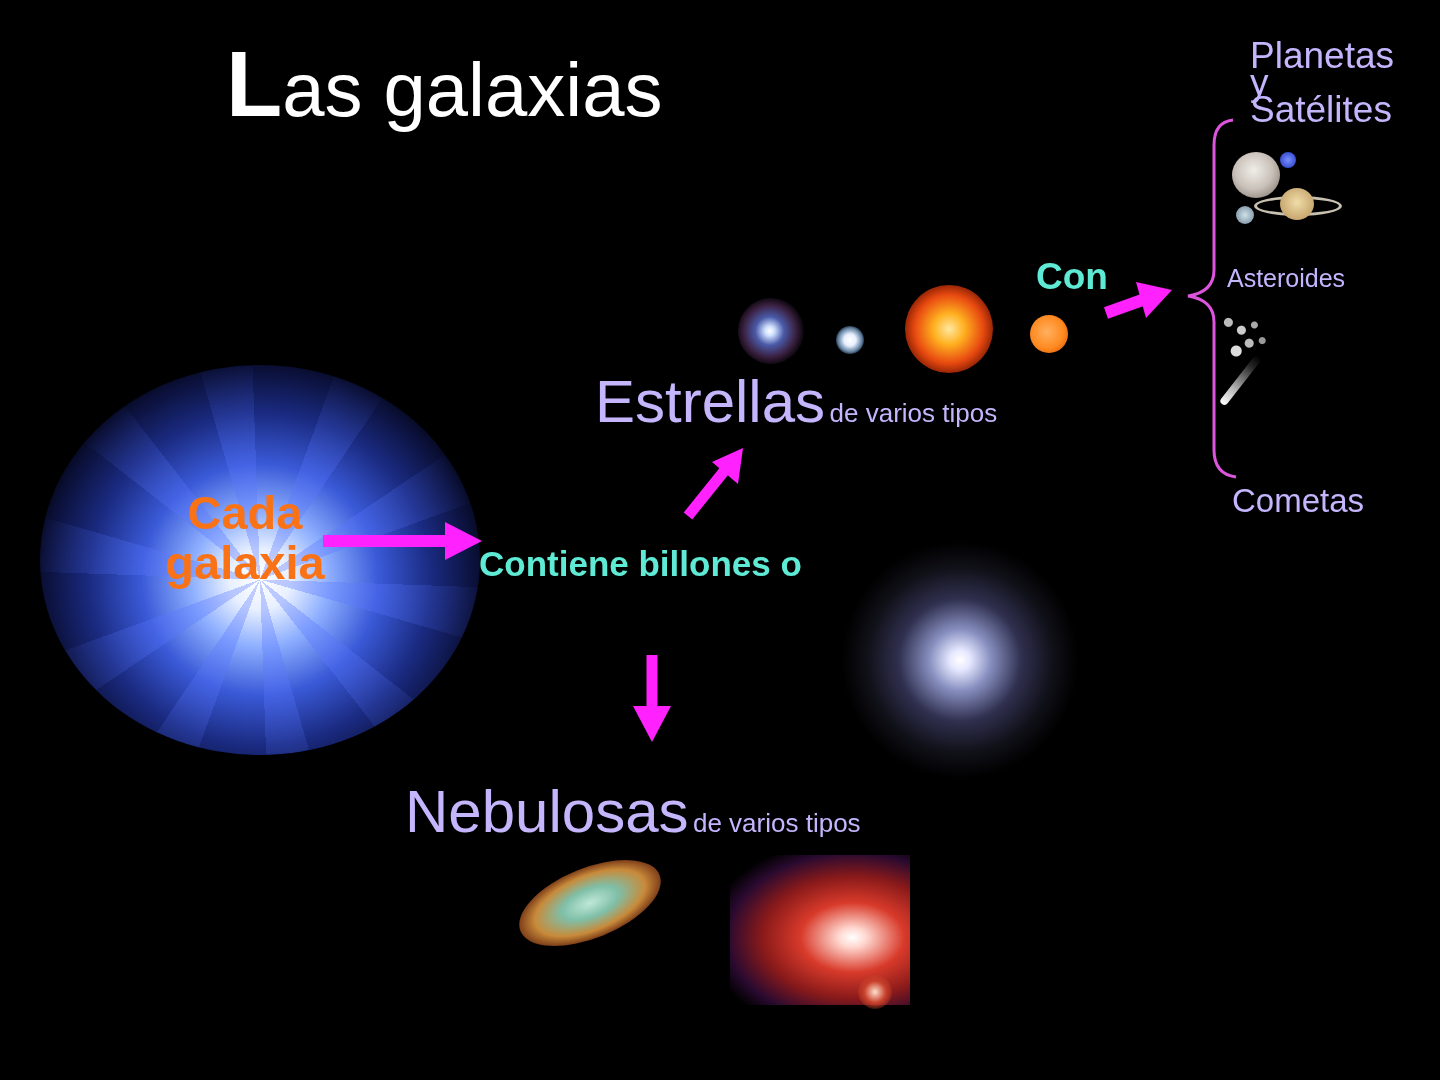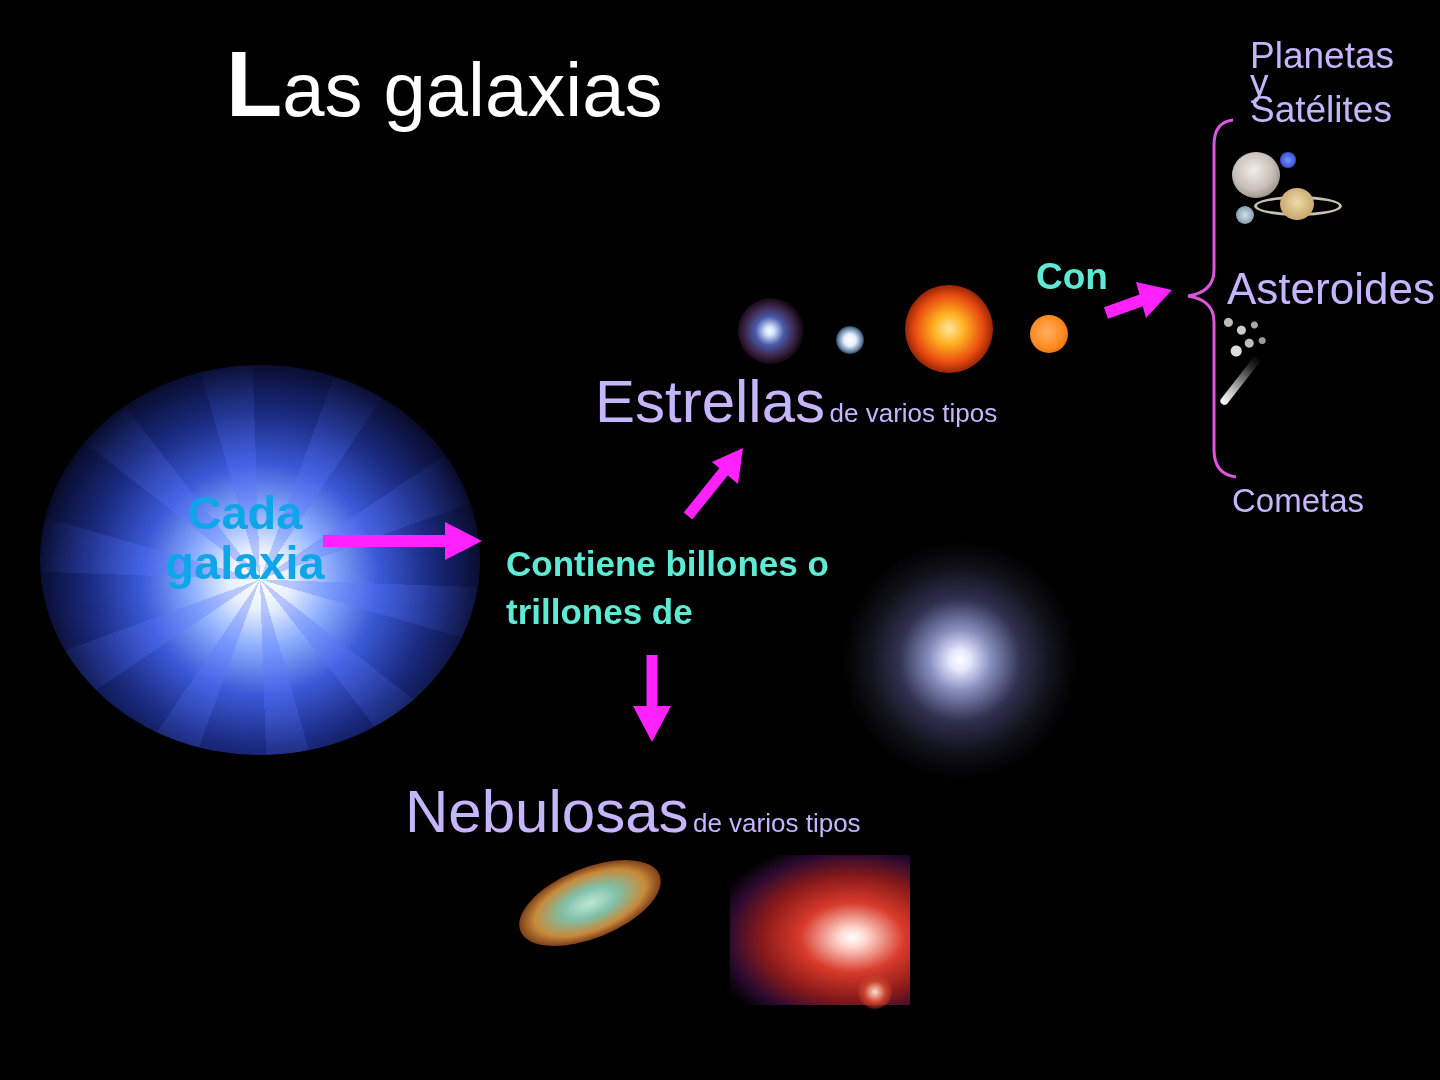--- a/index.html
+++ b/index.html
@@ -30,28 +30,27 @@
 </style>
 </head>
 <body>
 
 <div class="abs title">
   <span class="cap">L</span><span>as galaxias</span>
 </div>
 
 <div class="abs galaxy"></div>
 <div class="abs galaxy-arms"></div>
-<div class="abs" style="left:150px; top:488px; width:190px; text-align:center; color:#0ea5e9; font-weight:bold; font-size:47px; line-height:50px;">
+<div class="abs" style="left:150px; top:488px; width:190px; text-align:center; color:#f97316; font-weight:bold; font-size:47px; line-height:50px;">
   <div>Cada</div>
   <div>galaxia</div>
 </div>
 
-<div class="abs ptext" style="left:506px; top:540px; font-size:35px; line-height:48px;">
+<div class="abs ptext" style="left:479px; top:540px; font-size:35px; line-height:48px;">
   <div>Contiene billones o</div>
-  <div>trillones de</div>
 </div>
 
 <div class="abs star" style="left:738px; top:298px; width:66px; height:66px; background:radial-gradient(circle at 48% 50%, #fff 0%, #cfe0ff 10%, #4a5aa8 30%, #3a2040 55%, rgba(0,0,0,0) 75%);"></div>
 <div class="abs star" style="left:836px; top:326px; width:28px; height:28px; background:radial-gradient(circle, #fff 0%, #e8f0ff 30%, #6080a0 60%, rgba(0,0,0,0) 80%);"></div>
 <div class="abs star" style="left:905px; top:285px; width:88px; height:88px; background:radial-gradient(circle, #ffe8a0 0%, #ffb020 25%, #e84a10 55%, #6a1000 80%, rgba(0,0,0,0) 100%);"></div>
 <div class="abs star" style="left:1030px; top:315px; width:38px; height:38px; background:radial-gradient(circle at 45% 45%, #ffb060 0%, #ff8a20 55%, #e06010 85%, rgba(0,0,0,0) 100%);"></div>
 
 <div class="abs wtext" style="left:595px; top:372px; line-height:60px;">
   <span class="big">Estrellas</span>
   <span class="small">de varios tipos</span>
@@ -74,21 +73,21 @@
   <div style="height:18px; line-height:18px;">y</div>
   <div>Satélites</div>
 </div>
 
 <div class="abs star" style="left:1232px; top:152px; width:48px; height:46px; background:radial-gradient(circle at 45% 40%, #f0eee8 0%, #c8c0b8 50%, #8a8078 85%, rgba(0,0,0,0) 100%);"></div>
 <div class="abs star" style="left:1280px; top:152px; width:16px; height:16px; background:radial-gradient(circle, #7a90ff 0%, #3a50d0 70%, rgba(0,0,0,0) 100%);"></div>
 <div class="abs star" style="left:1236px; top:206px; width:18px; height:18px; background:radial-gradient(circle, #d0e0e8 0%, #8aa0b0 70%, rgba(0,0,0,0) 100%);"></div>
 <div class="abs" style="left:1254px; top:196px; width:88px; height:20px; border-radius:50%; border:3px solid #c8c0b0; box-sizing:border-box;"></div>
 <div class="abs star" style="left:1280px; top:188px; width:34px; height:32px; background:radial-gradient(circle at 50% 45%, #f0dca8 0%, #c8a870 70%, rgba(0,0,0,0) 100%);"></div>
 
-<div class="abs wtext" style="left:1227px; top:264px; font-size:44px;">Asteroides</div>
+<div class="abs wtext" style="left:1227px; top:264px; font-size:25px;">Asteroides</div>
 
 <div class="abs" style="left:1218px; top:312px; width:52px; height:52px; background:
   radial-gradient(circle at 20% 20%, #bbb 0 4px, transparent 5px),
   radial-gradient(circle at 45% 35%, #ccc 0 4px, transparent 5px),
   radial-gradient(circle at 70% 25%, #aaa 0 3px, transparent 4px),
   radial-gradient(circle at 35% 75%, #ddd 0 5px, transparent 6px),
   radial-gradient(circle at 60% 60%, #bbb 0 4px, transparent 5px),
   radial-gradient(circle at 85% 55%, #999 0 3px, transparent 4px);"></div>
 
 <div class="abs" style="left:1222px; top:400px; width:60px; height:8px; border-radius:4px; transform:rotate(-52deg); transform-origin:0 50%; background:linear-gradient(90deg, #fff 0%, #bbb 30%, rgba(120,120,120,0.3) 80%, rgba(0,0,0,0) 100%);"></div>

